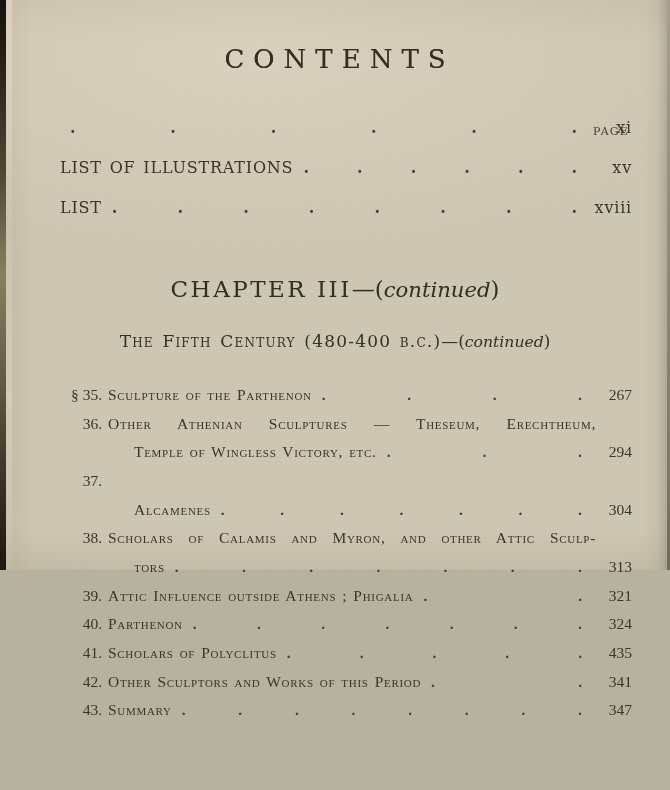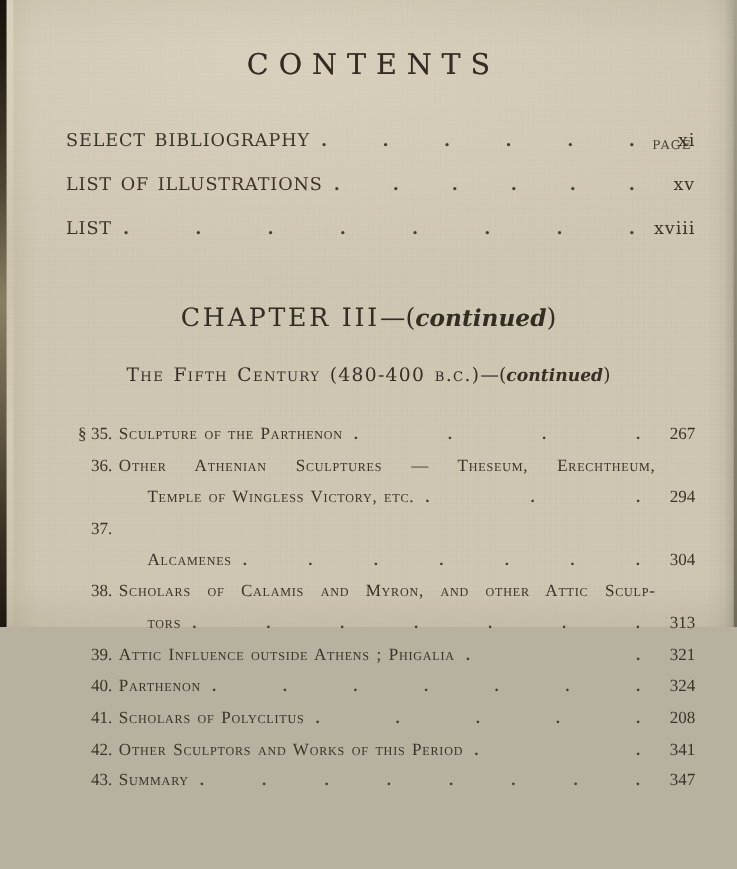--- a/index.html
+++ b/index.html
@@ -59,21 +59,21 @@
   .chapter{
     position:absolute;top:276px;left:0;width:100%;margin:0;
     text-align:center;font-weight:normal;font-size:23px;color:#332d23;
   }
   .subheading{
     position:absolute;top:331px;left:0;width:100%;margin:0;
     text-align:center;font-weight:normal;font-size:17px;color:#362f25;
   }
   .seg-caps{letter-spacing:2.5px;}
   .seg-plain{letter-spacing:0;}
-  .seg-it{font-style:italic;letter-spacing:0;font-size:0.92em;font-weight:bold;}
+  .seg-it{font-style:italic;letter-spacing:0;font-size:0.92em;}
   .seg-sc{font-variant:small-caps;letter-spacing:1.2px;word-spacing:2px;}
 
   .entries{position:absolute;top:381px;left:0;right:0;font-family:Liberation Serif, serif;}
   .toc-line{
     display:flex;align-items:baseline;
     padding:0 38px 0 58px;line-height:28.65px;font-size:15.5px;
   }
   .num{flex:0 0 44px;text-align:right;padding-right:6px;white-space:pre;}
   .txt{
     font-variant:small-caps;letter-spacing:0.7px;word-spacing:1.5px;
@@ -97,21 +97,20 @@
 <div class="photo">
   <div class="edge-left"></div>
   <div class="edge-right"></div>
 
   <h1 class="title">CONTENTS</h1>
 
   <div class="page-col-header">PAGE</div>
 
   <div class="front-matter" id="front-matter">
       <div class="fm-row">
-        <span>SELECT BIBLIOGRAPHY</span>
         <span class="dots">
           <span>.</span>
           <span>.</span>
           <span>.</span>
           <span>.</span>
           <span>.</span>
           <span>.</span>
         </span>
         <span class="pagenum">xi</span>
       </div>
@@ -234,21 +233,21 @@
       <div class="toc-line">
         <span class="num">41.</span>
         <span class="txt">Scholars of Polyclitus</span>
         <span class="dots">
           <span>.</span>
           <span>.</span>
           <span>.</span>
           <span>.</span>
           <span>.</span>
         </span>
-        <span class="pagenum">208</span>
+        <span class="pagenum">435</span>
       </div>
       <div class="toc-line">
         <span class="num">42.</span>
         <span class="txt">Other Sculptors and Works of this Period</span>
         <span class="dots">
           <span>.</span>
           <span>.</span>
         </span>
         <span class="pagenum">341</span>
       </div>

